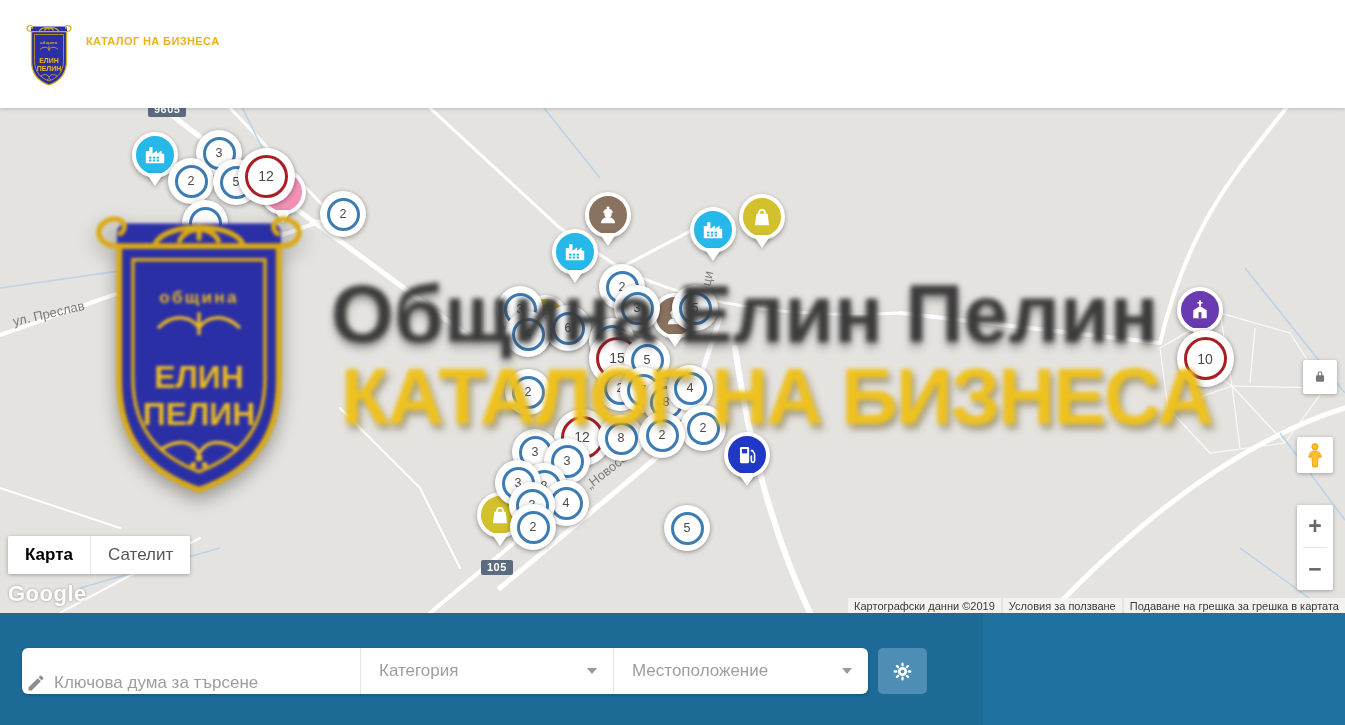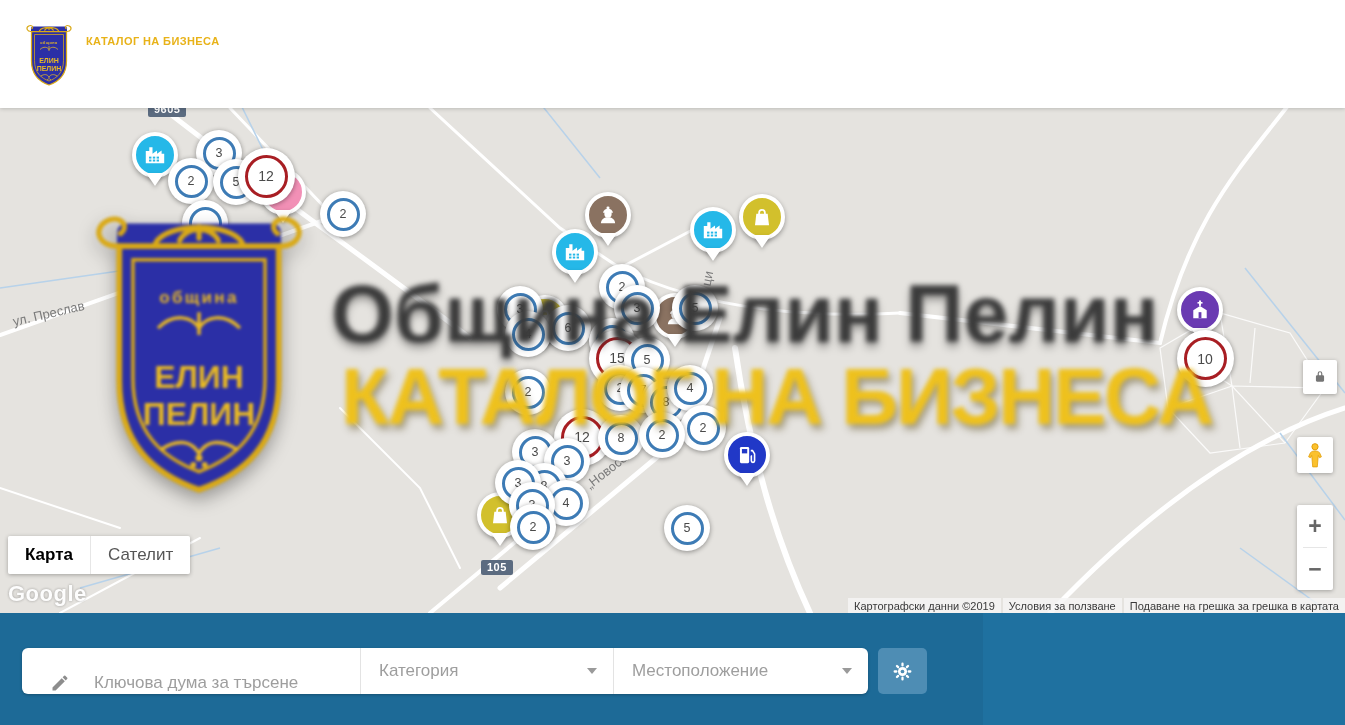--- a/index.html
+++ b/index.html
@@ -65,21 +65,21 @@
     box-shadow:0 1px 4px rgba(0,0,0,.3); border-radius:2px; display:flex; flex-direction:column; }
   .zoomctl div { flex:1; display:flex; align-items:center; justify-content:center; font-size:23px; color:#666; cursor:pointer; font-weight:700; }
   .zoomctl .zsep { flex:0 0 1px; background:#e6e6e6; margin:0 6px; }
 
   
   .searchbar { position:relative; width:100%; height:112px; background:#1d6a97; }
   .sb-right { position:absolute; left:983px; top:0; width:362px; height:112px; background:#1f71a0; }
   .search-group { position:absolute; left:22px; top:35px; width:846px; height:46px; background:#fff; border-radius:6px;
     display:flex; align-items:stretch; box-shadow:0 1px 3px rgba(0,0,0,.25); }
   .sg-field { display:flex; align-items:center; }
-  .sg-keyword { width:338px; padding:0 14px 0 28px; gap:24px;margin-top:24px; }
+  .sg-keyword { width:338px; padding:0 14px 0 4px; gap:8px;margin-top:24px; }
   .sg-keyword input { border:none; outline:none; flex:1; font-size:17px; color:#555; font-family:"Liberation Sans",sans-serif; }
   .sg-keyword input::placeholder { color:#9e9e9e; }
   .sg-select { border-left:1px solid #e3e3e3; justify-content:space-between; padding:0 16px 0 18px; cursor:pointer; }
   .sg-cat { width:253px; }
   .sg-loc { width:255px; }
   .sg-select .sel-label { font-size:17px; color:#9e9e9e; }
   .chev { width:0; height:0; border-left:5px solid transparent; border-right:5px solid transparent; border-top:6px solid #9a9a9a; }
   .gear-btn { position:absolute; left:878px; top:35px; width:49px; height:46px; background:#4e8db4; border:none;
     border-radius:5px; display:flex; align-items:center; justify-content:center; cursor:pointer; }
   .search-btn { position:absolute; left:1017px; top:35px; width:301px; height:45px; border:none; border-radius:4px;

